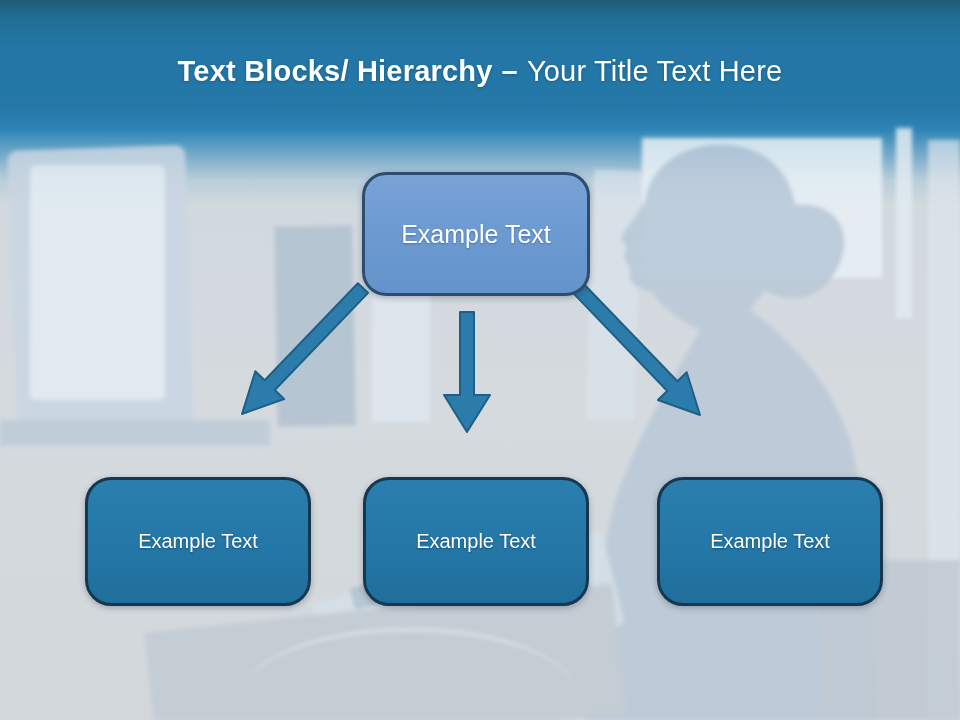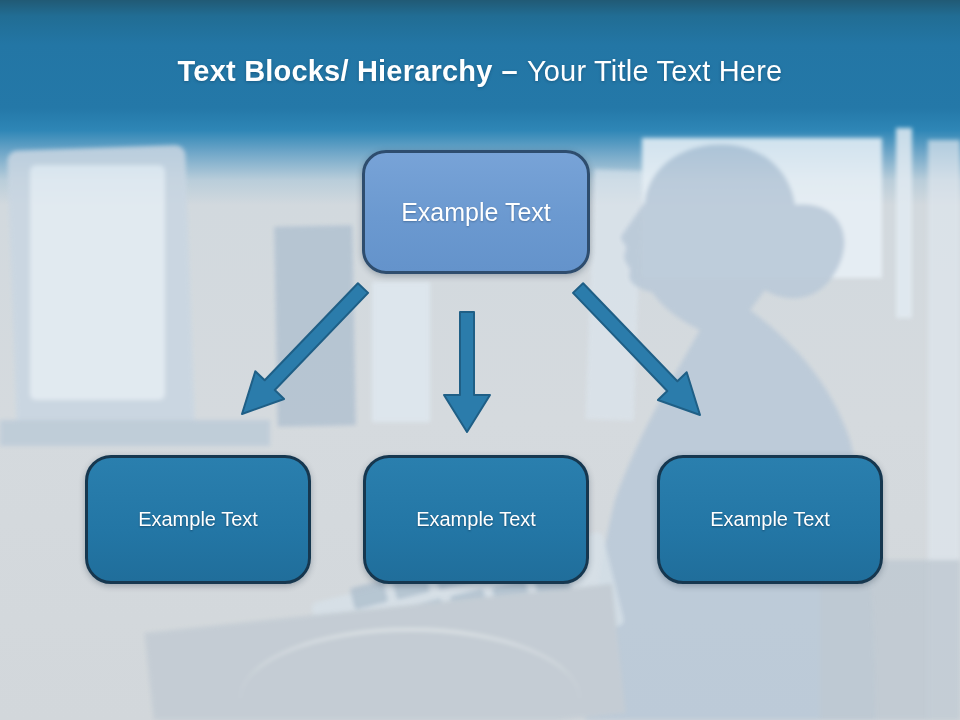--- a/index.html
+++ b/index.html
@@ -38,20 +38,21 @@
     text-shadow:0 1px 3px rgba(0,40,70,.35);letter-spacing:.2px;white-space:nowrap;
   }
   .title .strong{font-weight:700;}
   .title .dash{font-weight:700;margin:0 9px;}
 
   
   .node{
     position:absolute;display:flex;align-items:center;justify-content:center;
     color:#ffffff;text-align:center;
     box-shadow:0 2px 6px rgba(20,40,60,.3);
+    margin-top:22px;
   }
   .node-root{
     left:362px;top:150px;width:222px;height:118px;
     background:linear-gradient(180deg,#78a3d7 0%,#6b99d0 55%,#6493cb 100%);
     border:3px solid #2e4d6e;border-radius:24px;
     font-size:25px;text-shadow:0 1px 2px rgba(0,30,60,.3);
   }
   .node-child{
     top:455px;width:220px;height:123px;
     background:linear-gradient(180deg,#2a7fae 0%,#2376a5 60%,#206e9b 100%);

